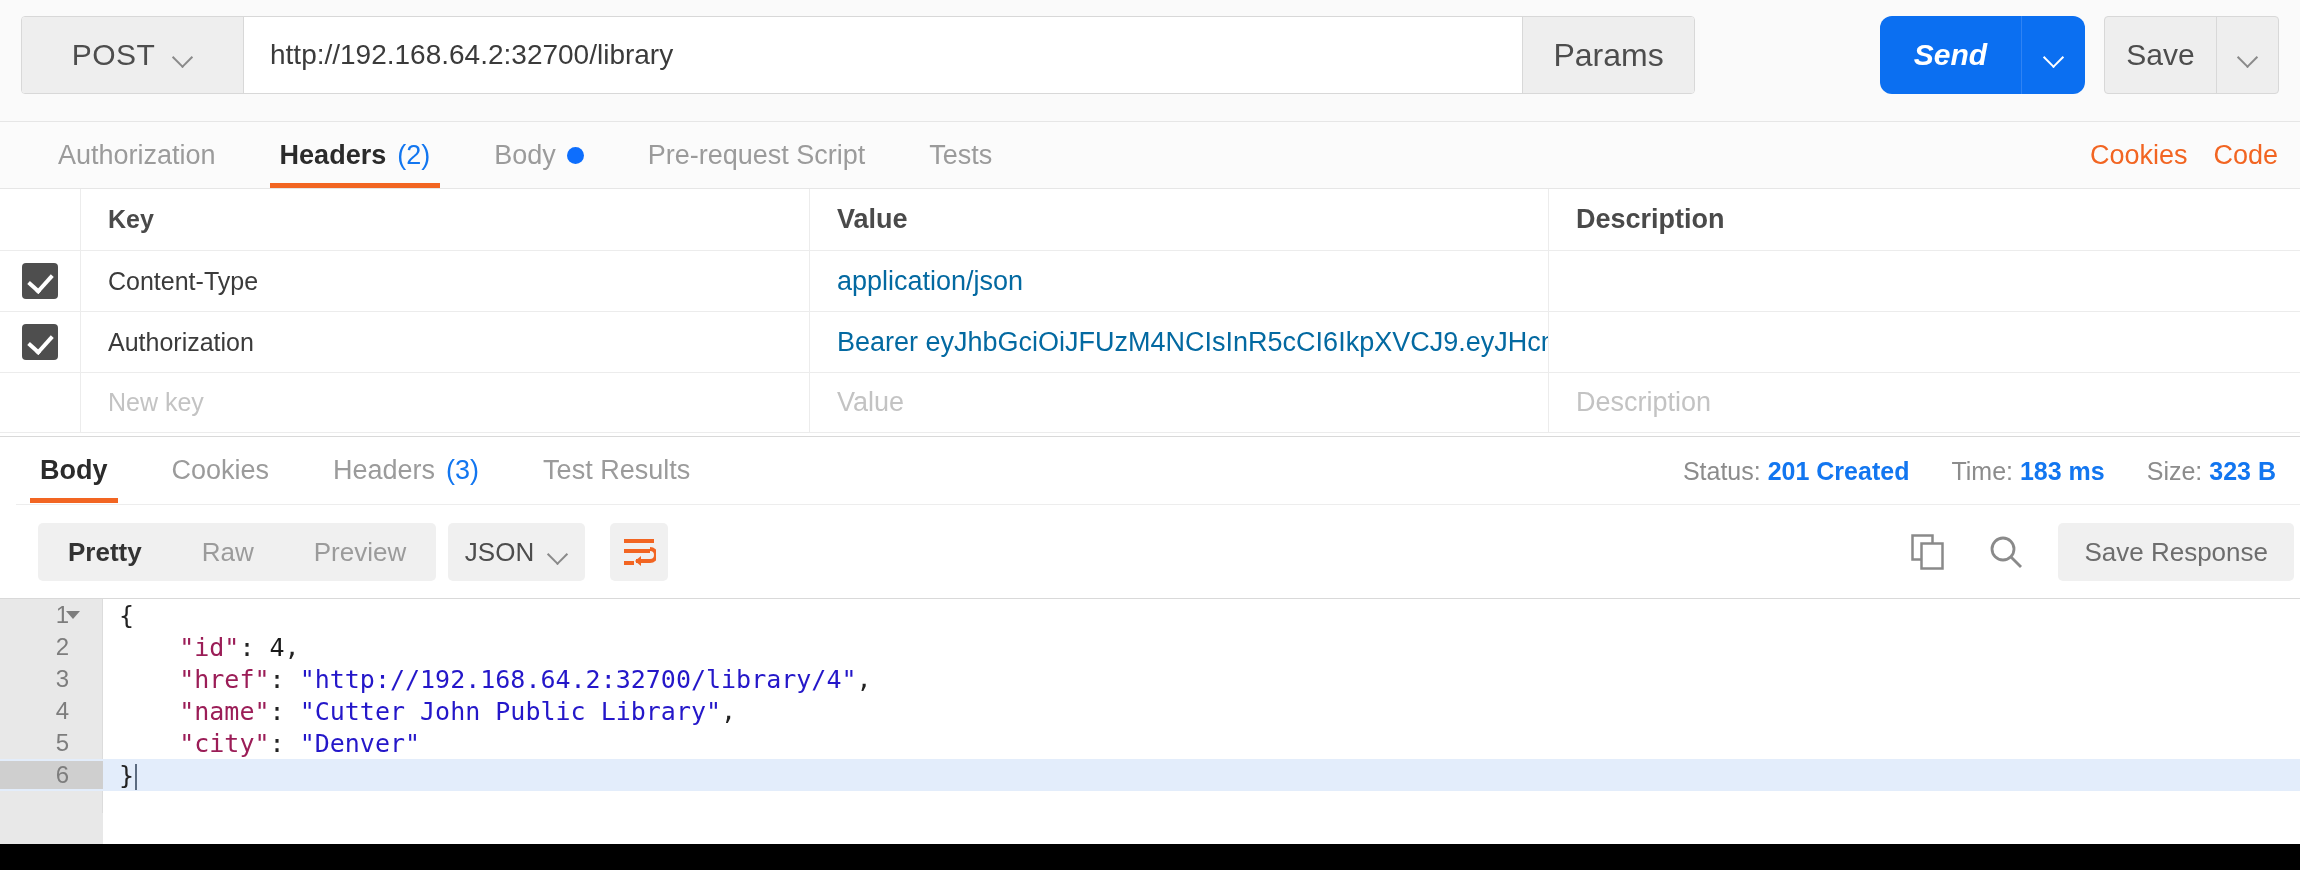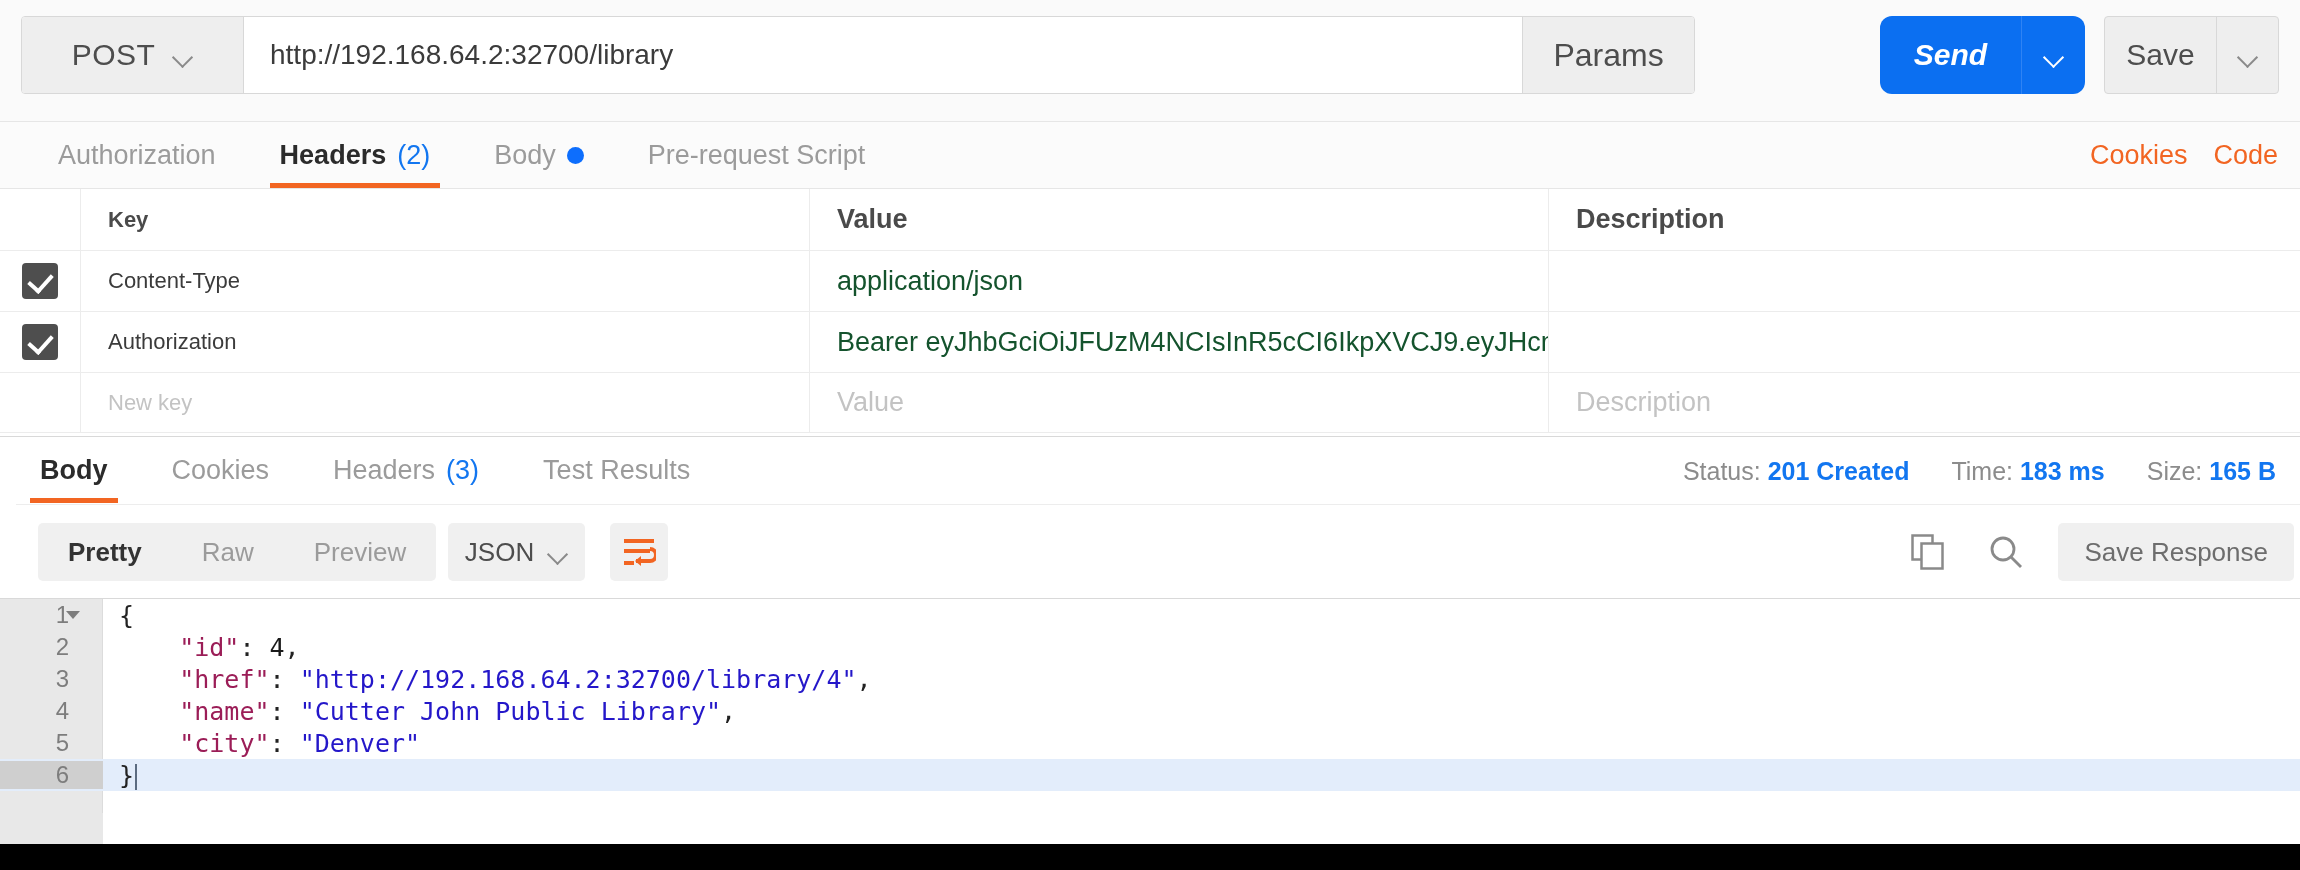--- a/index.html
+++ b/index.html
@@ -145,28 +145,28 @@
   .cell-chk {
     width: 81px; height: 100%;
     display: flex; align-items: center; justify-content: center;
     border-right: 1px solid #ececec;
   }
   .cell-key {
     width: 729px; height: 100%;
     display: flex; align-items: center;
     padding-left: 27px;
     border-right: 1px solid #ececec;
-    font-size: 22px; color: #3b3b3b;
+    font-size: 25px; color: #3b3b3b;
   }
   .cell-val {
     width: 739px; height: 100%;
     display: flex; align-items: center;
     padding-left: 27px;
     border-right: 1px solid #ececec;
-    font-size: 27px; color: #14532d;
+    font-size: 27px; color: #0369a1;
     white-space: nowrap; overflow: hidden;
   }
   .cell-desc {
     flex: 1; height: 100%;
     display: flex; align-items: center;
     padding-left: 27px;
     font-size: 27px; color: #3b3b3b;
   }
   .hdrtext { font-weight: bold; color: #4a4a4a; }
   .ph { color: #c3c3c3; }
@@ -343,20 +343,23 @@
         <span>Headers</span>
         <span class="count">(2)</span>
       </div>
       <div class="tab">
         <span>Body</span>
         <span class="bluedot"></span>
       </div>
       <div class="tab">
         <span>Pre-request Script</span>
       </div>
+      <div class="tab">
+        <span>Tests</span>
+      </div>
     </div>
     <div class="tabs-right">
       <span class="link-orange">Cookies</span>
       <span class="link-orange">Code</span>
     </div>
   </div>
 
   <div class="hdr-table">
 
     <div class="hrow r0">
@@ -412,21 +415,21 @@
       <span>
         <span class="meta-label">Status:</span>
         <span class="meta-val">201 Created</span>
       </span>
       <span>
         <span class="meta-label">Time:</span>
         <span class="meta-val">183 ms</span>
       </span>
       <span>
         <span class="meta-label">Size:</span>
-        <span class="meta-val">165 B</span>
+        <span class="meta-val">323 B</span>
       </span>
     </div>
   </div>
 
   <div class="resp-tools">
     <div class="seg">
       <div class="seg-item active">Pretty</div>
       <div class="seg-item">Raw</div>
       <div class="seg-item">Preview</div>
     </div>

